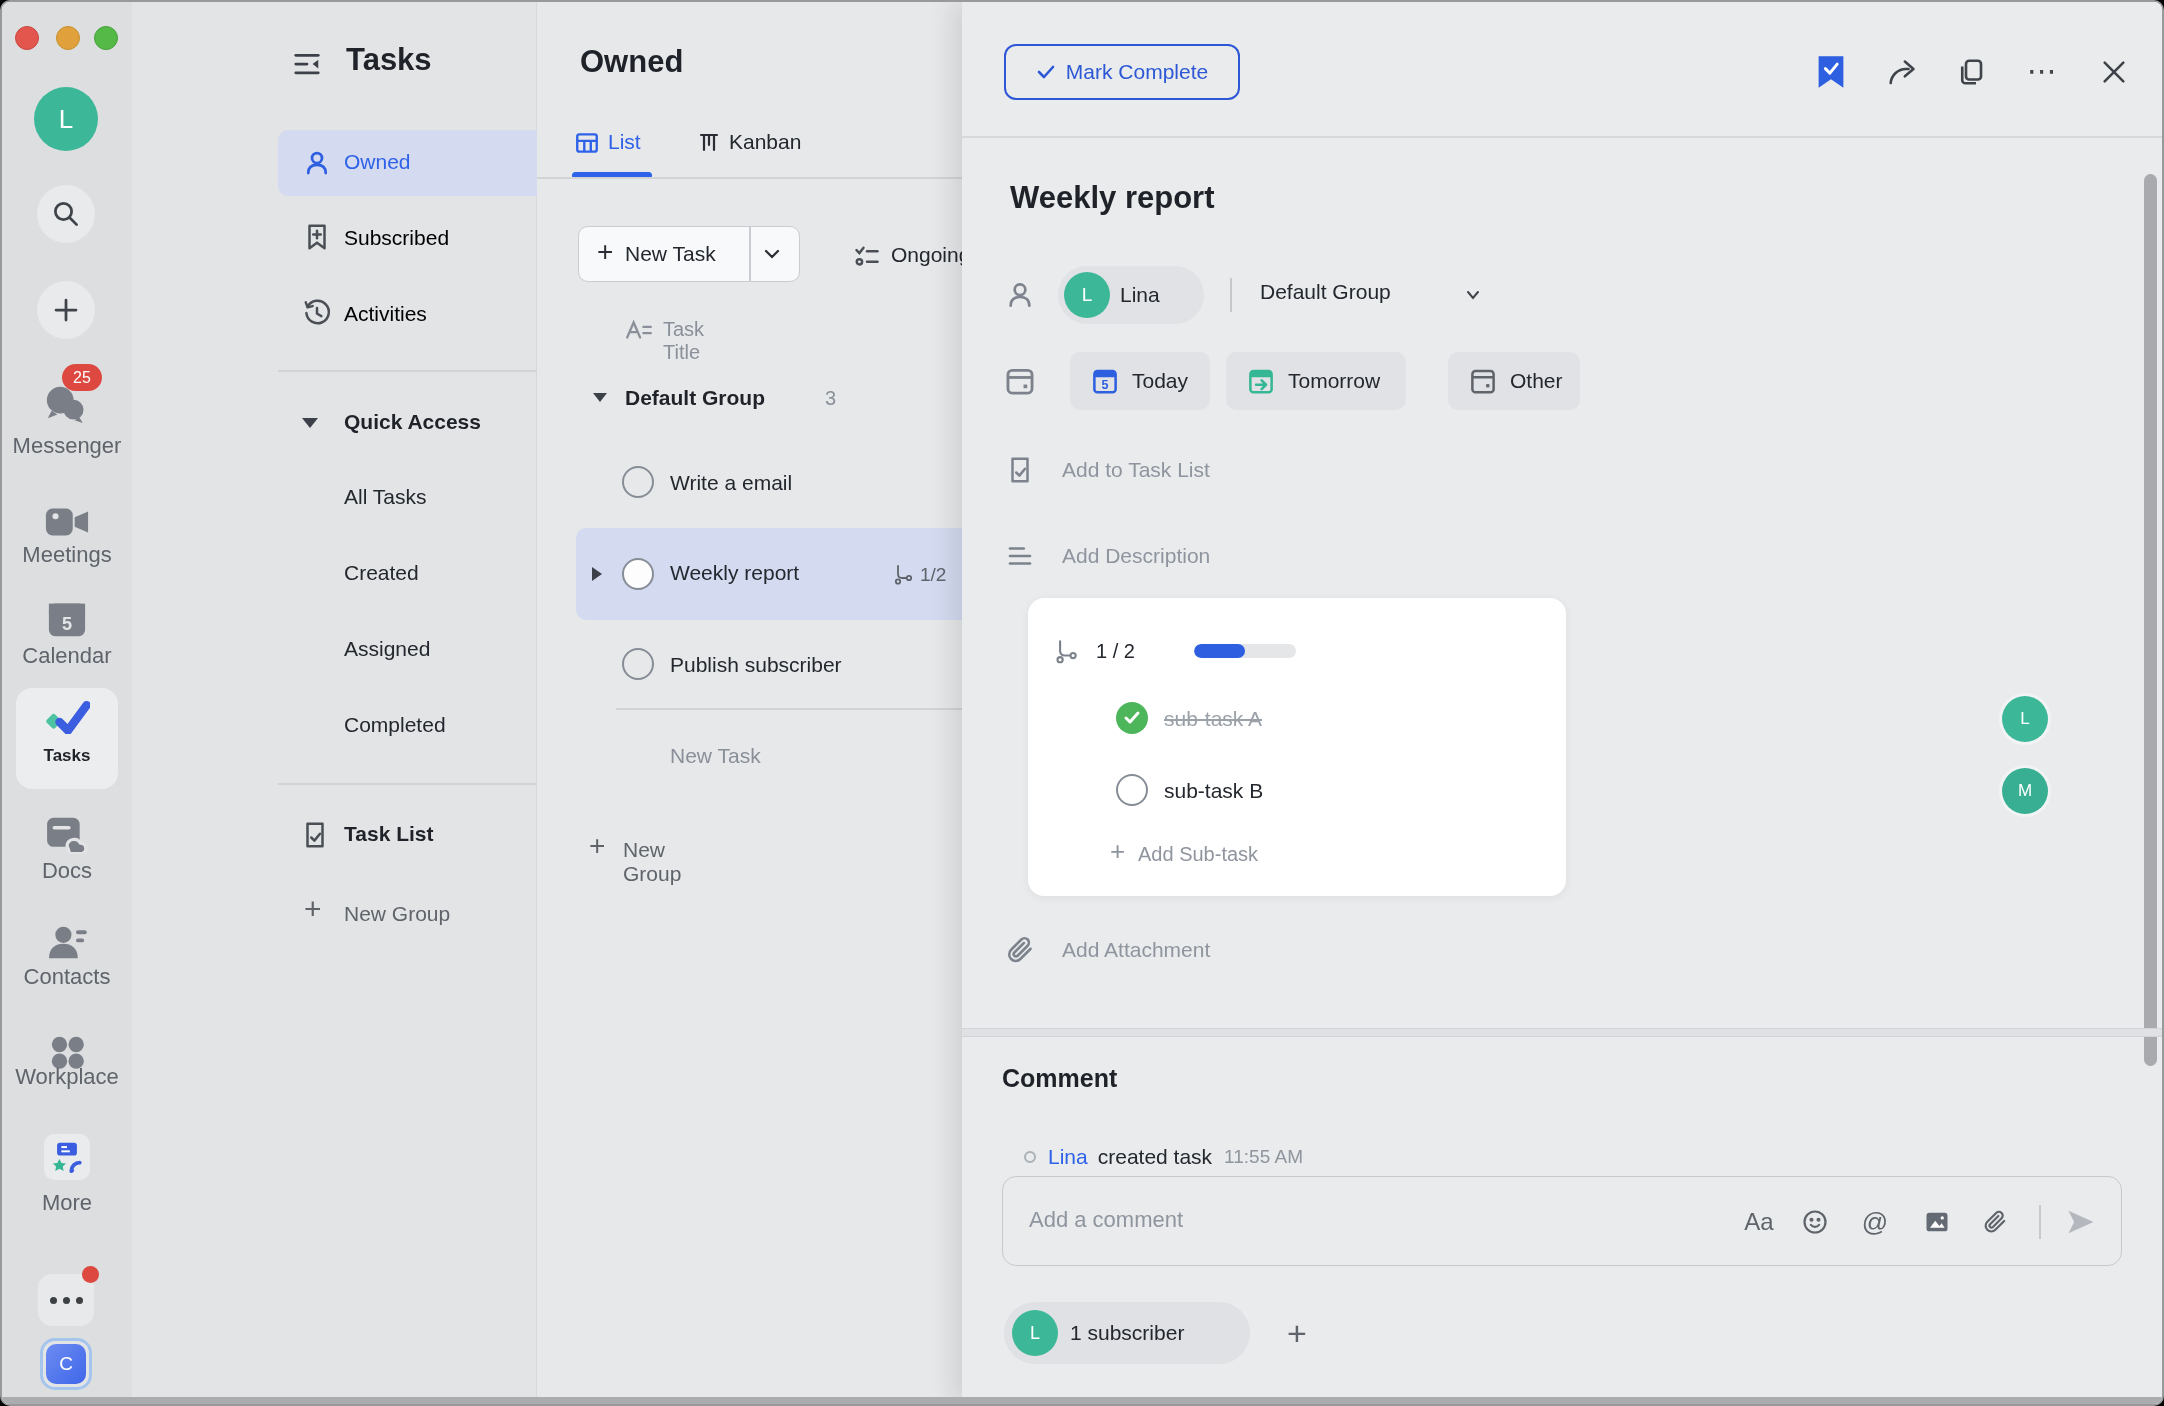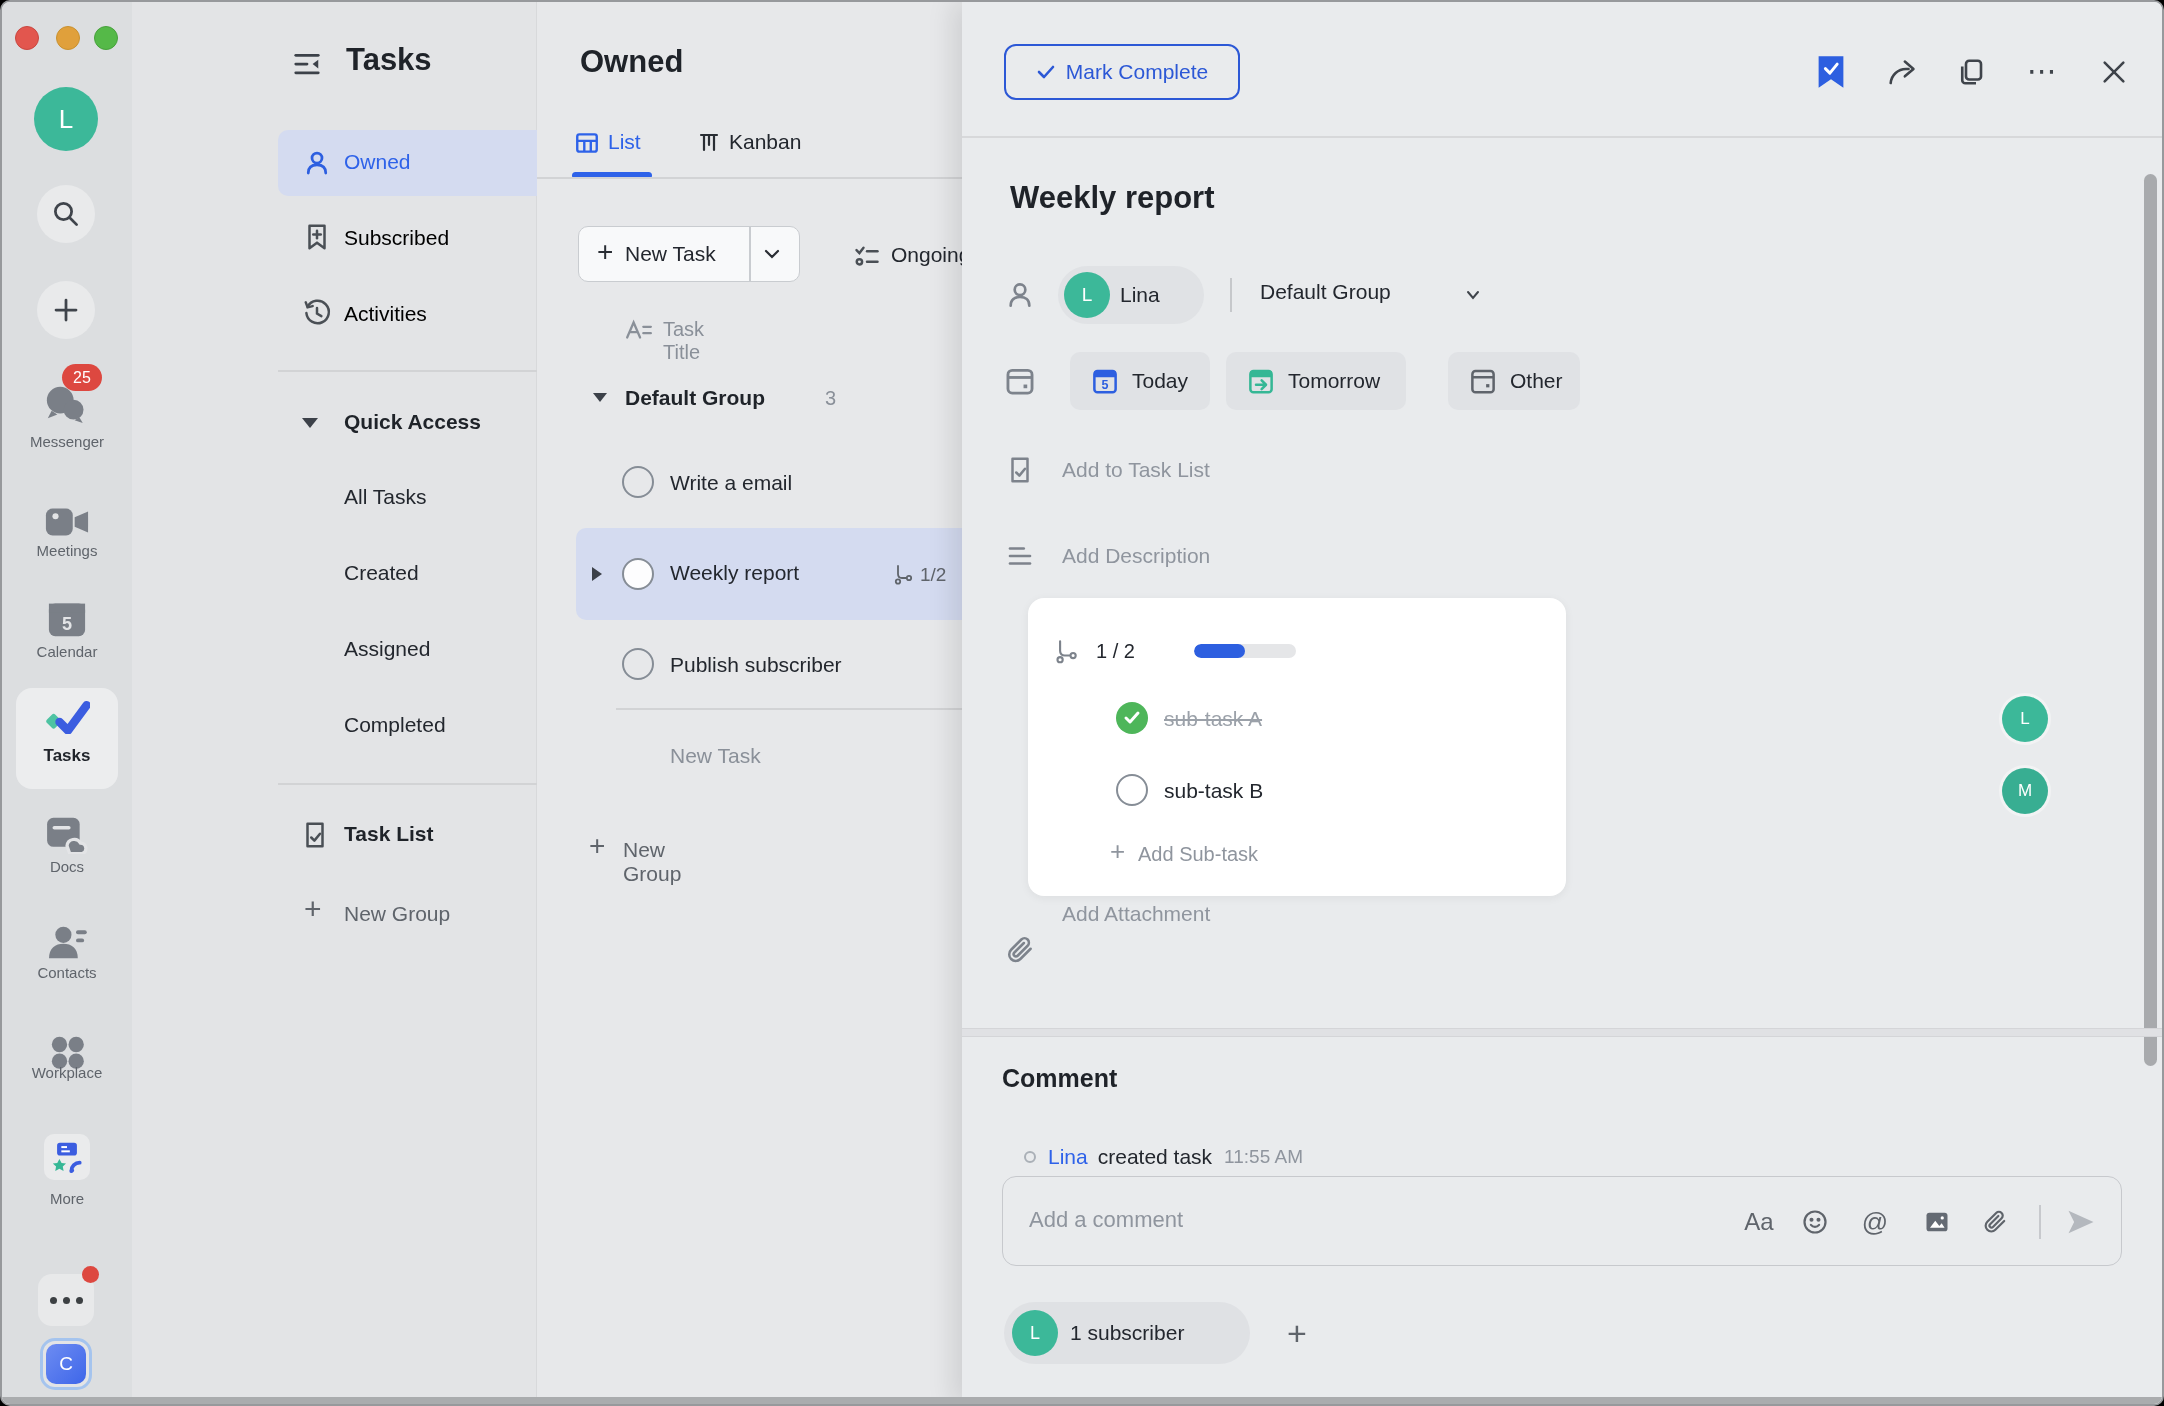--- a/index.html
+++ b/index.html
@@ -9,21 +9,21 @@
   }
   html,body{margin:0;padding:0;background:#000;}
   body{width:2164px;height:1406px;position:relative;font-family:"Liberation Sans","DejaVu Sans",sans-serif;}
   .window{position:absolute;inset:0;border:2px solid #97999c;border-radius:10px;overflow:hidden;background:#e9ebed;box-sizing:border-box;}
   .abs{position:absolute;}
   .t{position:absolute;white-space:nowrap;color:var(--text);font-size:21px;line-height:1.25;}
   .ck{position:absolute;width:32px;height:32px;border:2.5px solid #868d96;border-radius:50%;box-sizing:border-box;background:transparent;}
   .av{position:absolute;border-radius:50%;background:var(--teal);color:#fff;display:flex;align-items:center;justify-content:center;font-weight:500;}
   .pill{position:absolute;background:#e0e2e5;border-radius:29px;display:flex;align-items:center;box-sizing:border-box;}
   .railbtn{position:absolute;border-radius:50%;background:#e9eaeb;display:flex;align-items:center;justify-content:center;}
-  .raillbl{position:absolute;width:130px;text-align:center;font-size:15px;color:var(--muted);}
+  .raillbl{position:absolute;width:130px;text-align:center;font-size:22px;color:var(--muted);}
   .tri-down{width:0;height:0;border-left:8px solid transparent;border-right:8px solid transparent;border-top:10px solid #3c4149;position:absolute;}
   .tri-right{width:0;height:0;border-top:7px solid transparent;border-bottom:7px solid transparent;border-left:10px solid #3c4149;position:absolute;}
   
   #rail{position:absolute;left:0;top:0;width:130px;height:100%;background:#dcdee0;}
   #sidebar{position:absolute;left:130px;top:0;width:405px;height:100%;background:#e3e4e6;border-right:1px solid #d8d9db;box-sizing:border-box;}
   #listcol{position:absolute;left:535px;top:0;width:425px;height:100%;background:#e7e8ea;overflow:hidden;}
   #detail{position:absolute;left:960px;top:0;width:1204px;height:100%;background:#e9ebed;box-shadow:-10px 0 24px rgba(0,0,0,0.10);}
   .hr{position:absolute;background:#d2d3d5;height:1.5px;}
   .vr{position:absolute;background:#c6c8cb;width:1.5px;}
   .card{position:absolute;background:#fff;border-radius:16px;box-shadow:0 2px 10px rgba(31,35,41,0.06);margin-left:46px;}
@@ -499,21 +499,21 @@
     </div>
 
     <span class="av" style="left:1040px;top:694px;width:46px;height:46px;font-size:17px;box-shadow:0 0 0 3px #f2f3f4;">L</span>
     <span class="av" style="left:1040px;top:766px;width:46px;height:46px;font-size:17px;box-shadow:0 0 0 3px #f2f3f4;background:#38ae92;">M</span>
 
     <span class="cicon" style="left:58px;top:948px;">
       <svg width="30" height="30" viewBox="0 0 24 24" fill="none" stroke="#7d838c" stroke-width="2" stroke-linecap="round" stroke-linejoin="round">
           <path d="M20.5 11 l-8.2 8.2 a5.2 5.2 0 0 1 -7.4 -7.4 l8.2 -8.2 a3.5 3.5 0 0 1 5 5 l-8 8 a1.8 1.8 0 0 1 -2.6 -2.6 l7.6 -7.6"></path>
         </svg>
     </span>
-    <span class="abs" style="left:100px;top:900px;font-size:21px;color:var(--faint);">Add Attachment</span>
+    <span class="abs" style="left:100px;top:936px;font-size:21px;color:var(--faint);">Add Attachment</span>
 
     <div class="abs" style="left:0;top:1026px;width:100%;height:9px;background:#e0e1e4;border-top:1px solid #d4d5d8;border-bottom:1px solid #d4d5d8;box-sizing:border-box;"></div>
 
     <span class="abs" style="left:40px;top:1062px;font-size:25px;font-weight:700;color:var(--ink);">Comment</span>
 
     <div class="abs" style="left:62px;top:1140px;height:30px;display:flex;align-items:center;gap:12px;">
       <span style="width:12px;height:12px;border:2.5px solid #aab0b7;border-radius:50%;box-sizing:border-box;"></span>
       <span style="font-size:21px;color:var(--accent-bright);">Lina</span>
       <span style="font-size:21px;color:var(--text);margin-left:-2px;">created task</span>
       <span style="font-size:19px;color:var(--faint);">11:55 AM</span>

